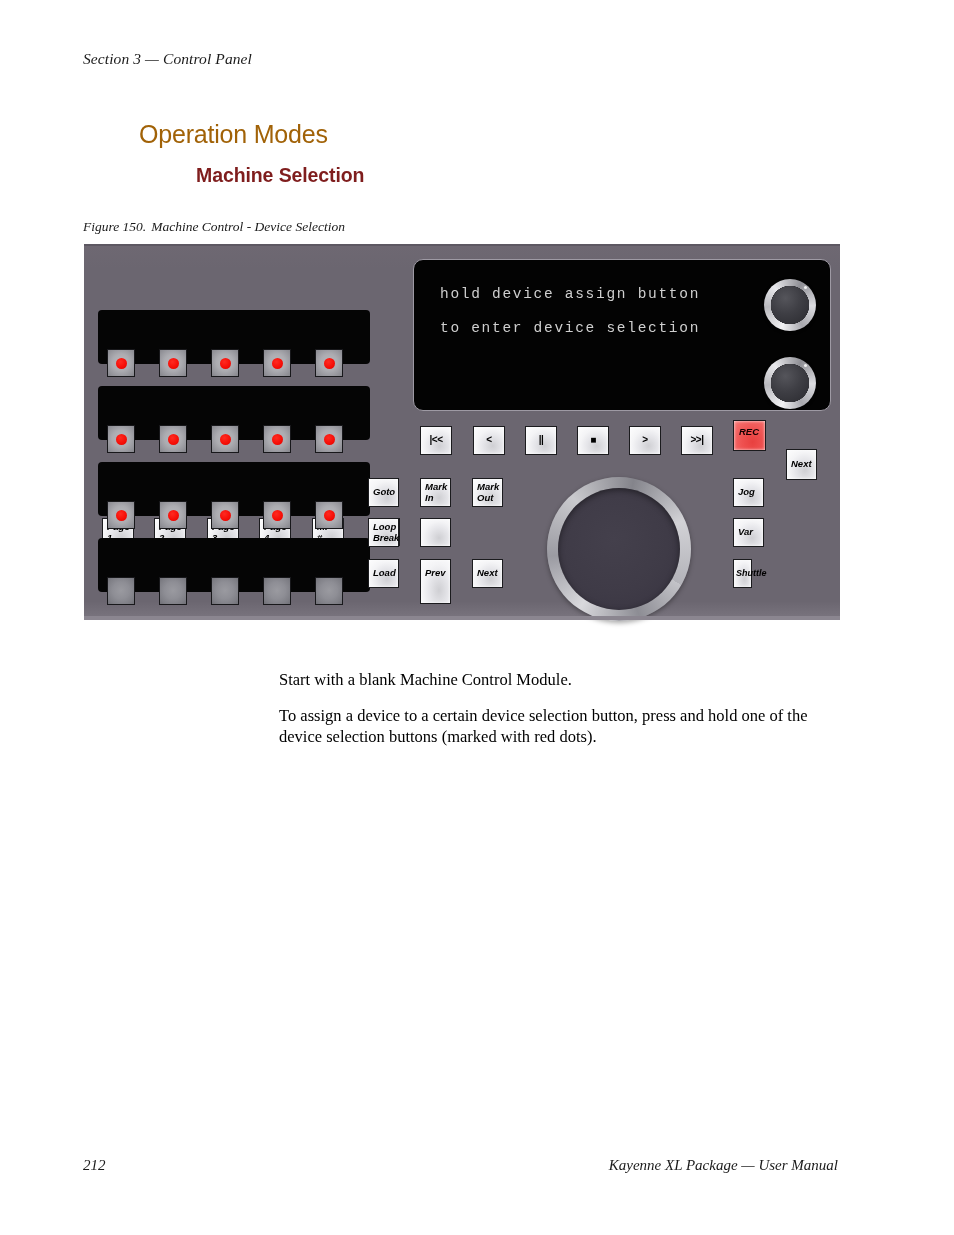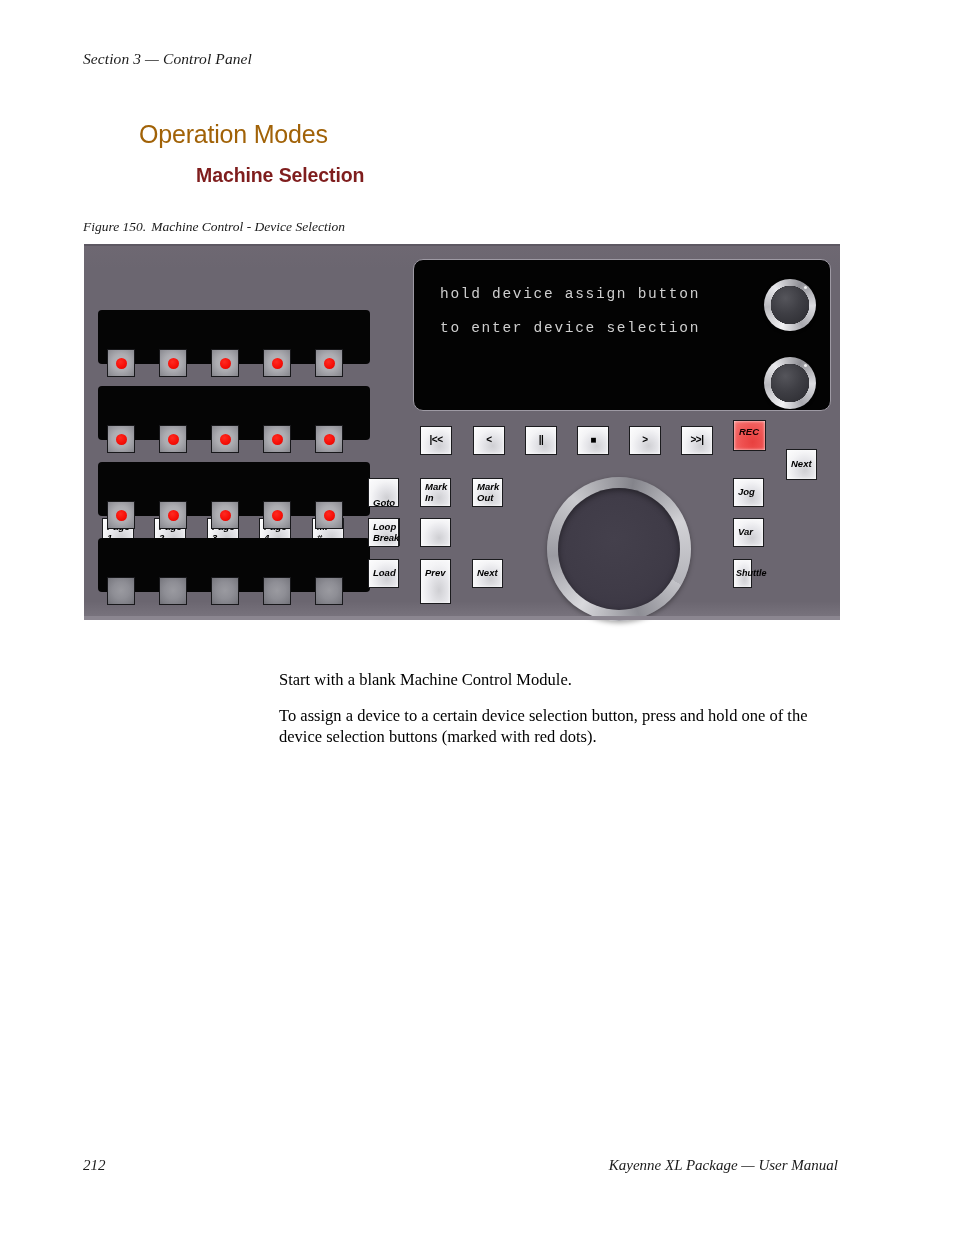--- a/index.html
+++ b/index.html
@@ -350,21 +350,21 @@
   <div class="btn sym" style="left:336px;top:180px;width:32px;height:29px;">|&lt;&lt;</div>
   <div class="btn sym" style="left:389px;top:180px;width:32px;height:29px;">&lt;</div>
   <div class="btn sym" style="left:441px;top:180px;width:32px;height:29px;">||</div>
   <div class="btn sym" style="left:493px;top:180px;width:32px;height:29px;">■</div>
   <div class="btn sym" style="left:545px;top:180px;width:32px;height:29px;">&gt;</div>
   <div class="btn sym" style="left:597px;top:180px;width:32px;height:29px;">&gt;&gt;|</div>
   <div class="btn rec" style="left:649px;top:174px;width:33px;height:31px;padding:6px 0 0 5px;">REC</div>
 
   <div class="btn" style="left:702px;top:203px;width:31px;height:31px;padding:9px 0 0 4px;">Next</div>
 
-  <div class="btn" style="left:284px;top:232px;width:31px;height:29px;padding:19px 0 0 4px;">Goto</div>
+  <div class="btn" style="left:284px;top:232px;width:31px;height:29px;padding:8px 0 0 4px;">Goto</div>
   <div class="btn" style="left:336px;top:232px;width:31px;height:29px;">Mark
 In</div>
   <div class="btn" style="left:388px;top:232px;width:31px;height:29px;">Mark
 Out</div>
 
   <div class="btn" style="left:284px;top:272px;width:31px;height:29px;">Loop
 Break</div>
   <div class="btn blank" style="left:336px;top:272px;width:31px;height:29px;"></div>
 
   <div class="btn" style="left:284px;top:313px;width:31px;height:29px;padding:8px 0 0 4px;">Load</div>

